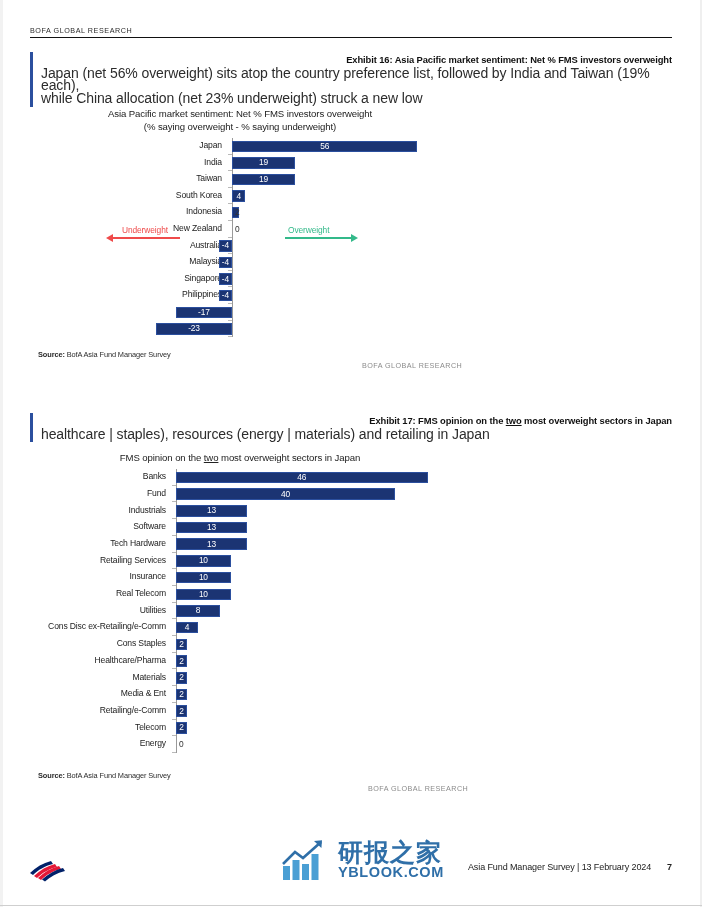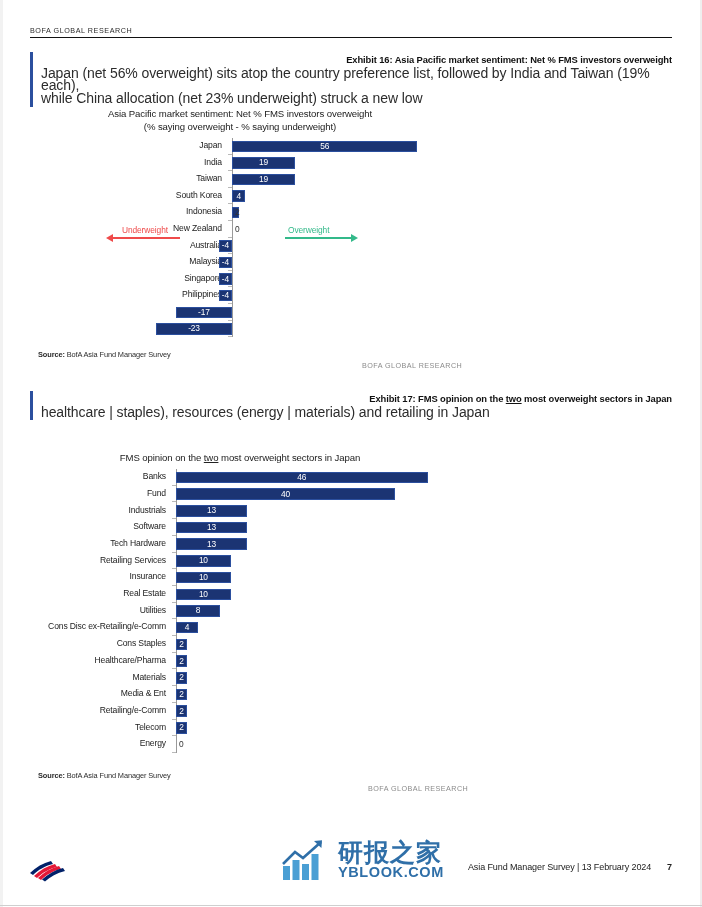--- a/index.html
+++ b/index.html
@@ -213,21 +213,21 @@
     <div class="arrow-label over" style="left:258px;top:117px;">Overweight</div>
     <div class="arrow-line over" style="left:255px;top:129px;width:66px;"></div>
     <div class="arrow-head over" style="left:321px;top:126px;"></div>
   </div>
 
   <div class="source" style="left:38px;top:350px;">
     <b>Source:</b><span> BofA Asia Fund Manager Survey</span>
   </div>
   <div class="credit" style="left:362px;top:361px;">BofA GLOBAL RESEARCH</div>
 
-  <div class="exhibit" style="top:391px;">
+  <div class="exhibit" style="top:413px;">
     <div class="exh-head">
       <div class="exh-title"><span>Exhibit 17: FMS opinion on the </span><u>two</u><span> most overweight sectors in Japan</span></div>
       <div class="exh-sub">healthcare | staples), resources (energy | materials) and retailing in Japan</div>
     </div>
   </div>
 
   <div class="chart-wrap" style="position:absolute;left:30px;top:452px;width:642px;height:310px;">
     <div class="chart-title" style="width:420px;"><span>FMS opinion on the </span><u>two</u><span> most overweight sectors in Japan</span></div>
     <div class="plot" id="plot17" style="position: absolute; left: 0px; top: 17px; width: 440px; height: 283.9px;">
         <div class="axis-line" style="left: 146px; height: 283.9px;"></div>
@@ -253,21 +253,21 @@
         <div class="bar-val" style="top: 69.65px; left: 146px; width: 71.11px;">13</div>
         <div class="tick" style="left: 142px; top: 99.2px;"></div>
         <div class="cat-label" style="top: 85.6px; left: 0px; width: 136px;">Retailing Services</div>
         <div class="bar" style="top: 86.1px; height: 11.5px; left: 146px; width: 54.7px;"></div>
         <div class="bar-val" style="top: 86.35px; left: 146px; width: 54.7px;">10</div>
         <div class="tick" style="left: 142px; top: 115.9px;"></div>
         <div class="cat-label" style="top: 102.3px; left: 0px; width: 136px;">Insurance</div>
         <div class="bar" style="top: 102.8px; height: 11.5px; left: 146px; width: 54.7px;"></div>
         <div class="bar-val" style="top: 103.05px; left: 146px; width: 54.7px;">10</div>
         <div class="tick" style="left: 142px; top: 132.6px;"></div>
-        <div class="cat-label" style="top: 119px; left: 0px; width: 136px;">Real Estate</div>
+        <div class="cat-label" style="top: 119px; left: 0px; width: 136px;">Real Telecom</div>
         <div class="bar" style="top: 119.5px; height: 11.5px; left: 146px; width: 54.7px;"></div>
         <div class="bar-val" style="top: 119.75px; left: 146px; width: 54.7px;">10</div>
         <div class="tick" style="left: 142px; top: 149.3px;"></div>
         <div class="cat-label" style="top: 135.7px; left: 0px; width: 136px;">Utilities</div>
         <div class="bar" style="top: 136.2px; height: 11.5px; left: 146px; width: 43.76px;"></div>
         <div class="bar-val" style="top: 136.45px; left: 146px; width: 43.76px;">8</div>
         <div class="tick" style="left: 142px; top: 166px;"></div>
         <div class="cat-label" style="top: 152.4px; left: 0px; width: 136px;">Cons Disc ex-Retailing/e-Comm</div>
         <div class="bar" style="top: 152.9px; height: 11.5px; left: 146px; width: 21.88px;"></div>
         <div class="bar-val" style="top: 153.15px; left: 146px; width: 21.88px;">4</div>

